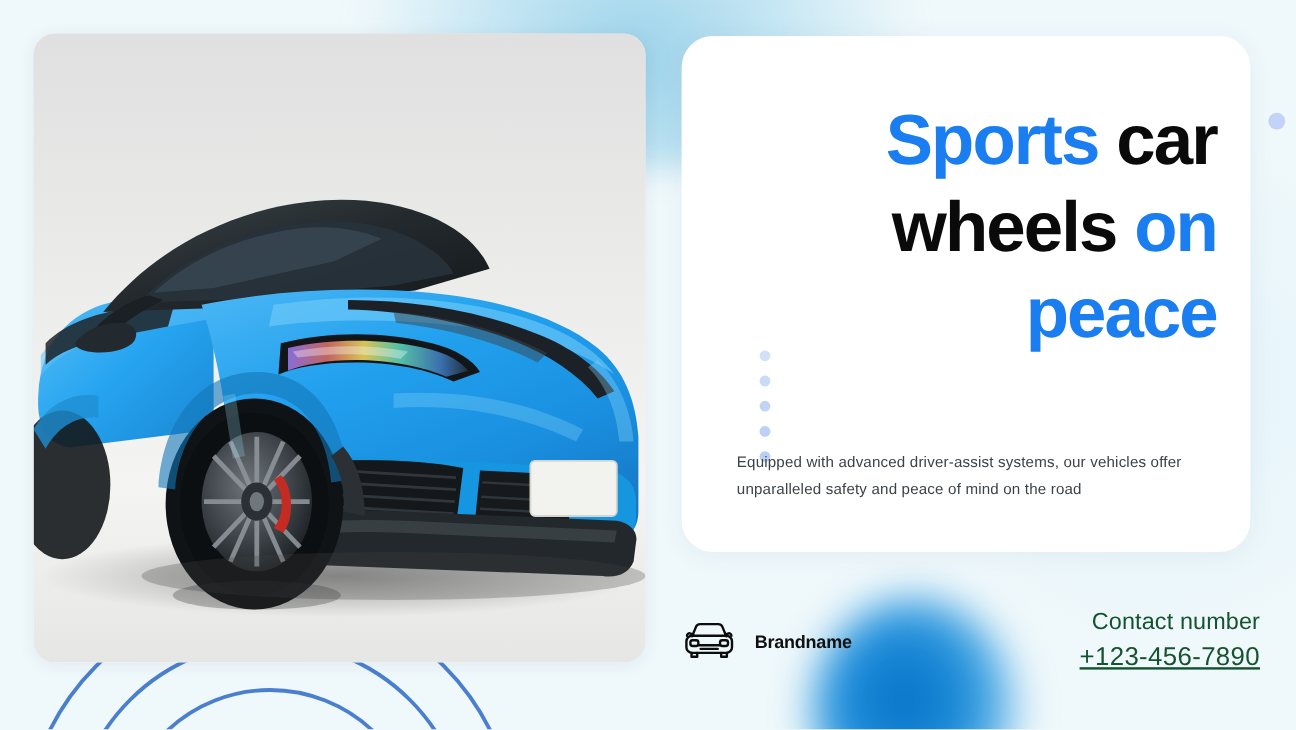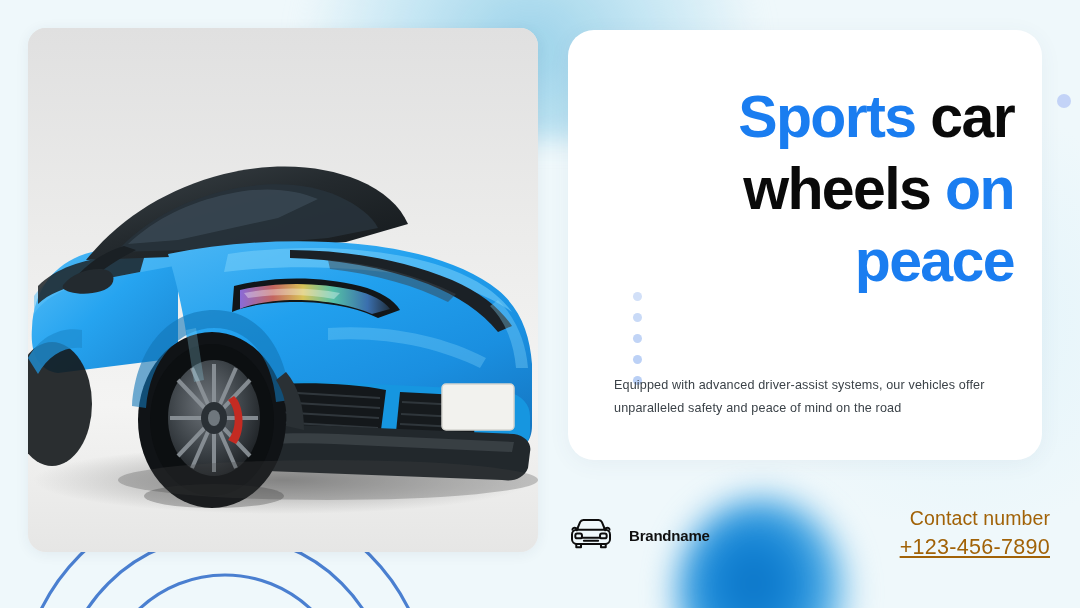--- a/index.html
+++ b/index.html
@@ -135,21 +135,21 @@
   .brand-name {
     font-size:15px;
     font-weight:800;
     color:#101010;
     letter-spacing:-0.2px;
   }
   .contact {
     position:absolute;
     right:30px; top:506px;
     text-align:right;
-    color:#a16207;
+    color:#14532d;
   }
   .contact-label {
     font-size:19.5px;
     font-weight:400;
     letter-spacing:0.1px;
     line-height:1.3;
   }
   .contact-number {
     font-size:21.5px;
     font-weight:400;

